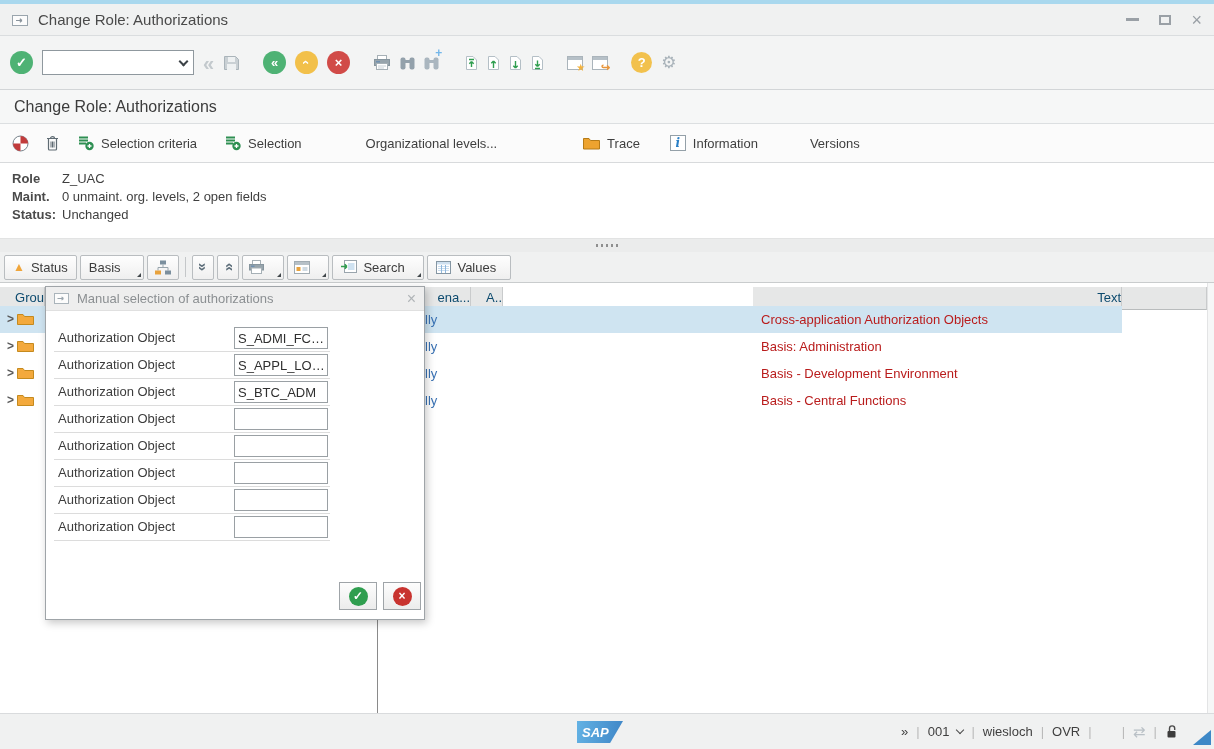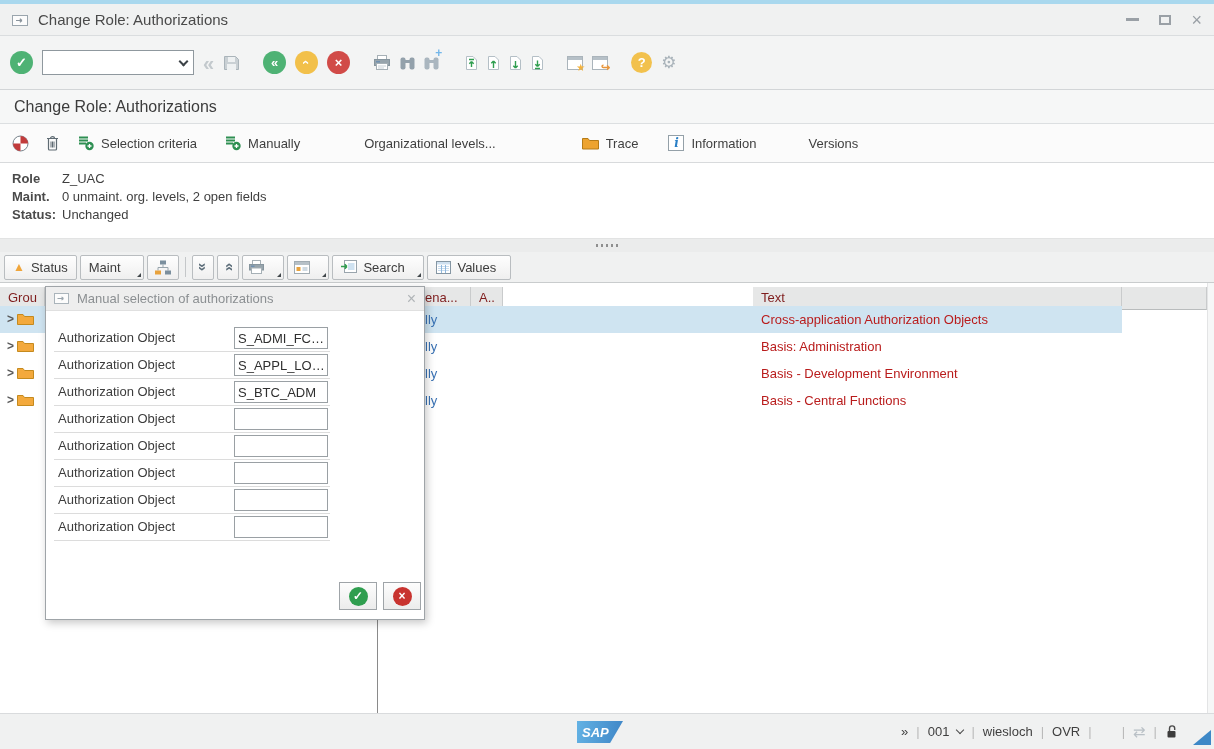--- a/index.html
+++ b/index.html
@@ -69,21 +69,21 @@
   .tbtn.icononly { padding:0 6px; }
   .crn { position:absolute; right:2px; bottom:2px; width:0; height:0;
          border-left:4px solid transparent; border-bottom:4px solid #41474b; }
   .tri { color:#f0a53a; font-size:12px; }
   .dblchev { color:#5d6e7a; font-size:15px; font-weight:bold; line-height:14px; }
   .vsep { width:1px; height:20px; background:#c4c7c9; margin:0 3px; }
 
   
   .tablearea { left:0; top:283px; width:1214px; height:430px; background:#fff; }
   .hc { position:absolute; top:4px; height:23px; background:#e6e7e7; border-right:1px solid #c9cbcc;
-        border-bottom:1px solid #b9bcbd; line-height:22px; padding-left:8px; white-space:nowrap; overflow:hidden; color:#7f1d1d; }
+        border-bottom:1px solid #b9bcbd; line-height:22px; padding-left:8px; white-space:nowrap; overflow:hidden; color:#0c4a6e;text-align:right; }
   .trow { position:absolute; left:0; height:27px; width:1207px; }
   .trow.selected::before { content:''; position:absolute; left:0; top:0; width:1122px; height:27px; background:#cfe4f1; }
   .expander { position:absolute; left:7px; top:6px; font-size:12px; font-weight:bold; color:#5a5a5a; }
   .folder { position:absolute; left:17px; top:6px; }
   .maintcell { position:absolute; left:425px; top:0; line-height:27px; color:#3a72b4; }
   .textcell { position:absolute; left:761px; top:0; line-height:27px; color:#b91c1c; white-space:nowrap; }
   .vline377 { position:absolute; left:377px; top:337px; width:1px; height:93px; background:#8a8a8a; }
   .rgut { position:absolute; left:1207px; top:0; width:7px; height:430px; background:#f6f7f7; border-left:1px solid #e3e4e5; }
 
   
@@ -237,21 +237,21 @@
           <path d="M11.5 9v4M9.5 11h4" stroke="#fff" stroke-width="1.3"></path>
         </svg>
       <span>Selection criteria</span>
     </span>
     <span class="atb" style="margin-left:28px">
       <svg width="16" height="16">
           <path d="M1 2.5h9M1 5.5h9M1 8.5h7" stroke="#2e8f52" stroke-width="1.8"></path>
           <circle cx="11.5" cy="11" r="4.2" fill="#2e8f52"></circle>
           <path d="M11.5 9v4M9.5 11h4" stroke="#fff" stroke-width="1.3"></path>
         </svg>
-      <span>Manually</span>
+      <span>Selection</span>
     </span>
     <span class="atb" style="margin-left:64px">
       <span>Organizational levels...</span>
     </span>
     <span class="atb" style="margin-left:86px">
       <svg width="17" height="14">
           <path d="M0.5 2.5h5.5l1.5 2h9v8.5H0.5z" fill="#eda32f" stroke="#b57b17"></path>
         </svg>
       <span>Trace</span>
     </span>
@@ -286,21 +286,21 @@
       <span class="dot"></span>
       <span class="dot"></span>
   </div>
 
   <div class="abs treetb">
     <span class="tbtn">
       <span class="tri">▲</span>
       <span>Status</span>
     </span>
     <span class="tbtn" style="width:64px">
-      <span>Maint</span>
+      <span>Basis</span>
       <span class="crn"></span>
     </span>
     <span class="tbtn icononly">
       <svg width="18" height="15">
           <rect x="6" y="0.5" width="6" height="4" fill="#7b8f9e"></rect>
           <path d="M9 4.5v3M4 7.5h10M4 7.5v3M14 7.5v3" stroke="#98a5ad" fill="none"></path>
           <rect x="1" y="10.5" width="6" height="4" fill="#e8a23c"></rect>
           <rect x="11" y="10.5" width="6" height="4" fill="#7b8f9e"></rect>
         </svg>
     </span>

